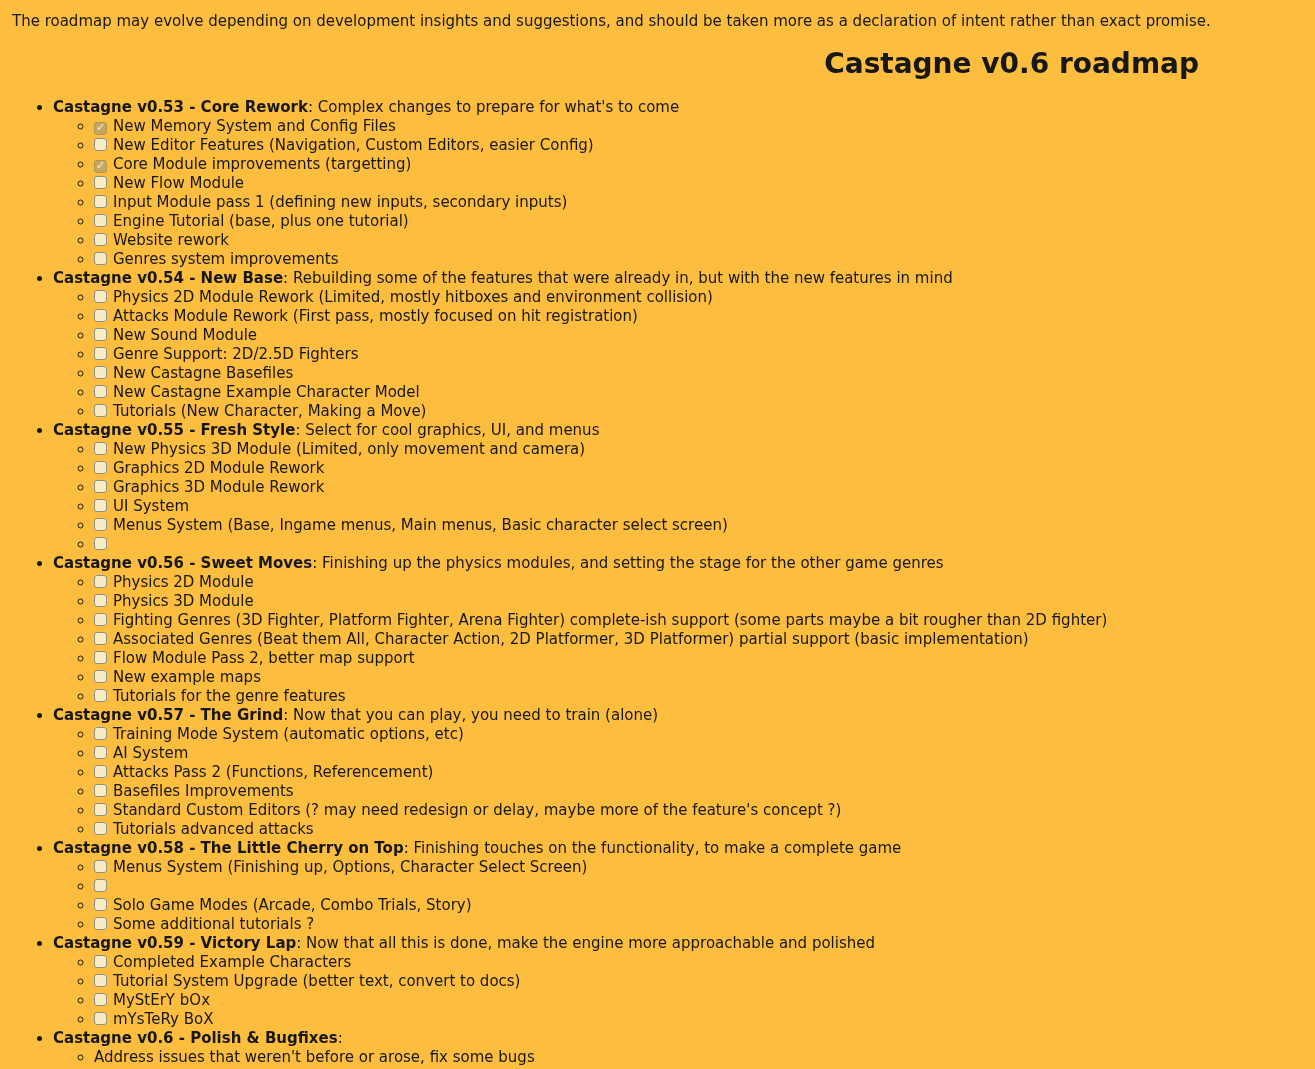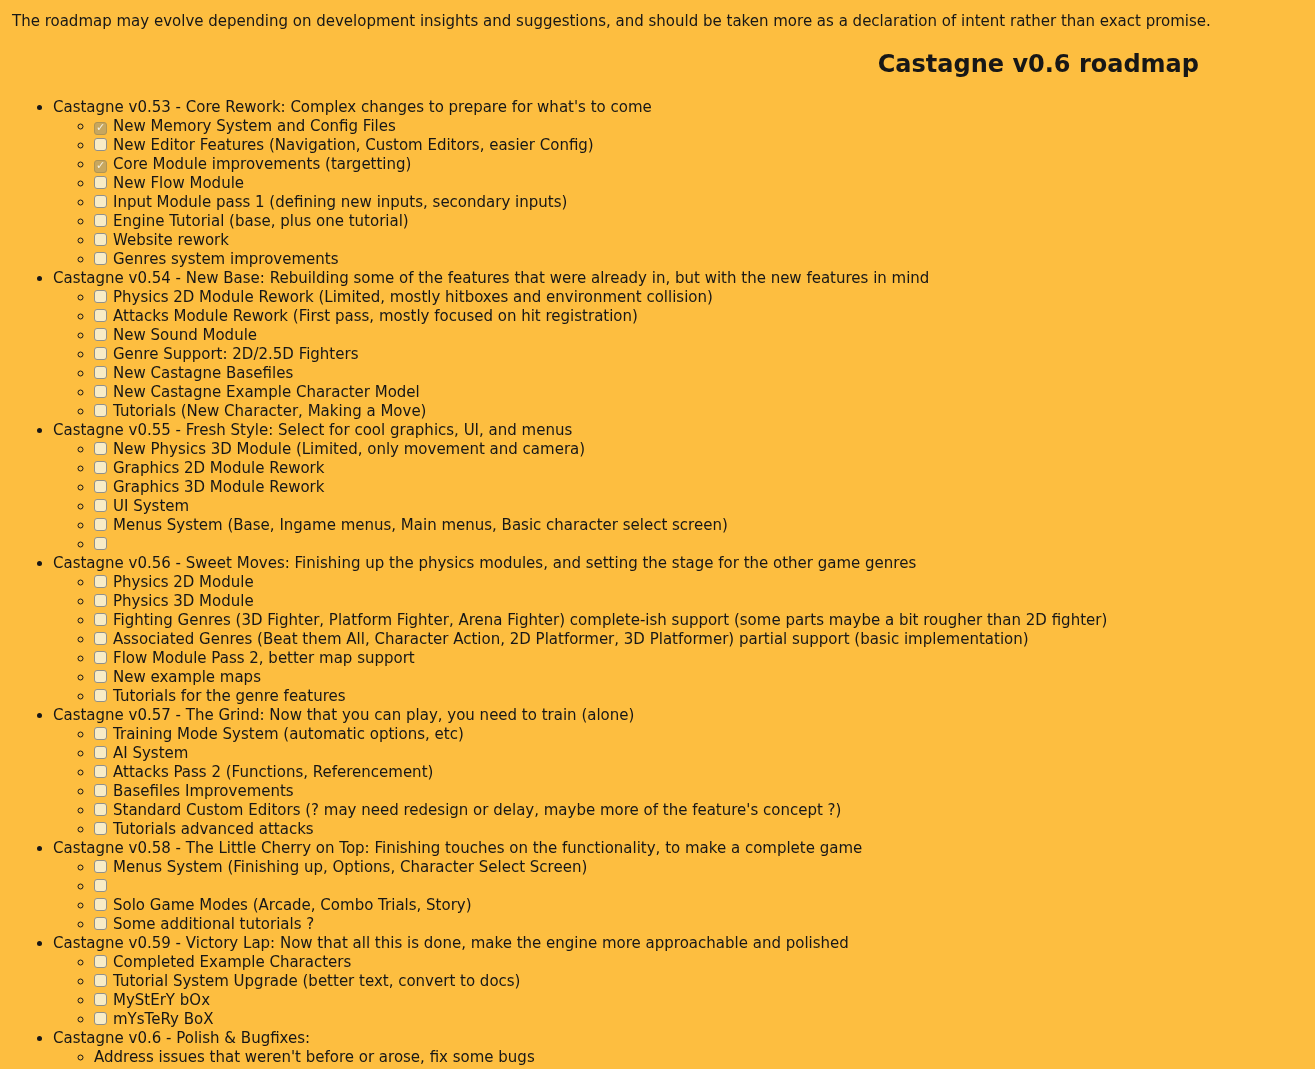--- a/index.html
+++ b/index.html
@@ -16,21 +16,21 @@
     padding: 8px;
     box-sizing: border-box;
     min-height: 1069px;
     width: 1315px;
   }
   .disclaimer {
     margin: 4px;
     white-space: nowrap;
   }
   .page-title {
-    font-size: 24px;
+    font-size: 28px;
     line-height: 28px;
     font-weight: bold;
     text-align: right;
     padding-right: 108px;
     margin: 19px 0 20px 0;
     white-space: nowrap;
   }
   ul.roadmap-list {
     margin: 0;
     padding-left: 45px;
@@ -38,21 +38,21 @@
   }
   ul.task-list {
     margin: 0;
     padding-left: 41px;
     list-style-type: circle;
   }
   li {
     margin: 0;
     padding: 0;
   }
-  .version-name { font-weight: normal; }
+  .version-name { font-weight: bold; }
   .task-checkbox {
     display: inline-block;
     width: 13px;
     height: 13px;
     box-sizing: border-box;
     background: #F8ECC6;
     border: 1px solid #90908A;
     border-radius: 3px;
     margin-right: 6px;
     vertical-align: -1px;

